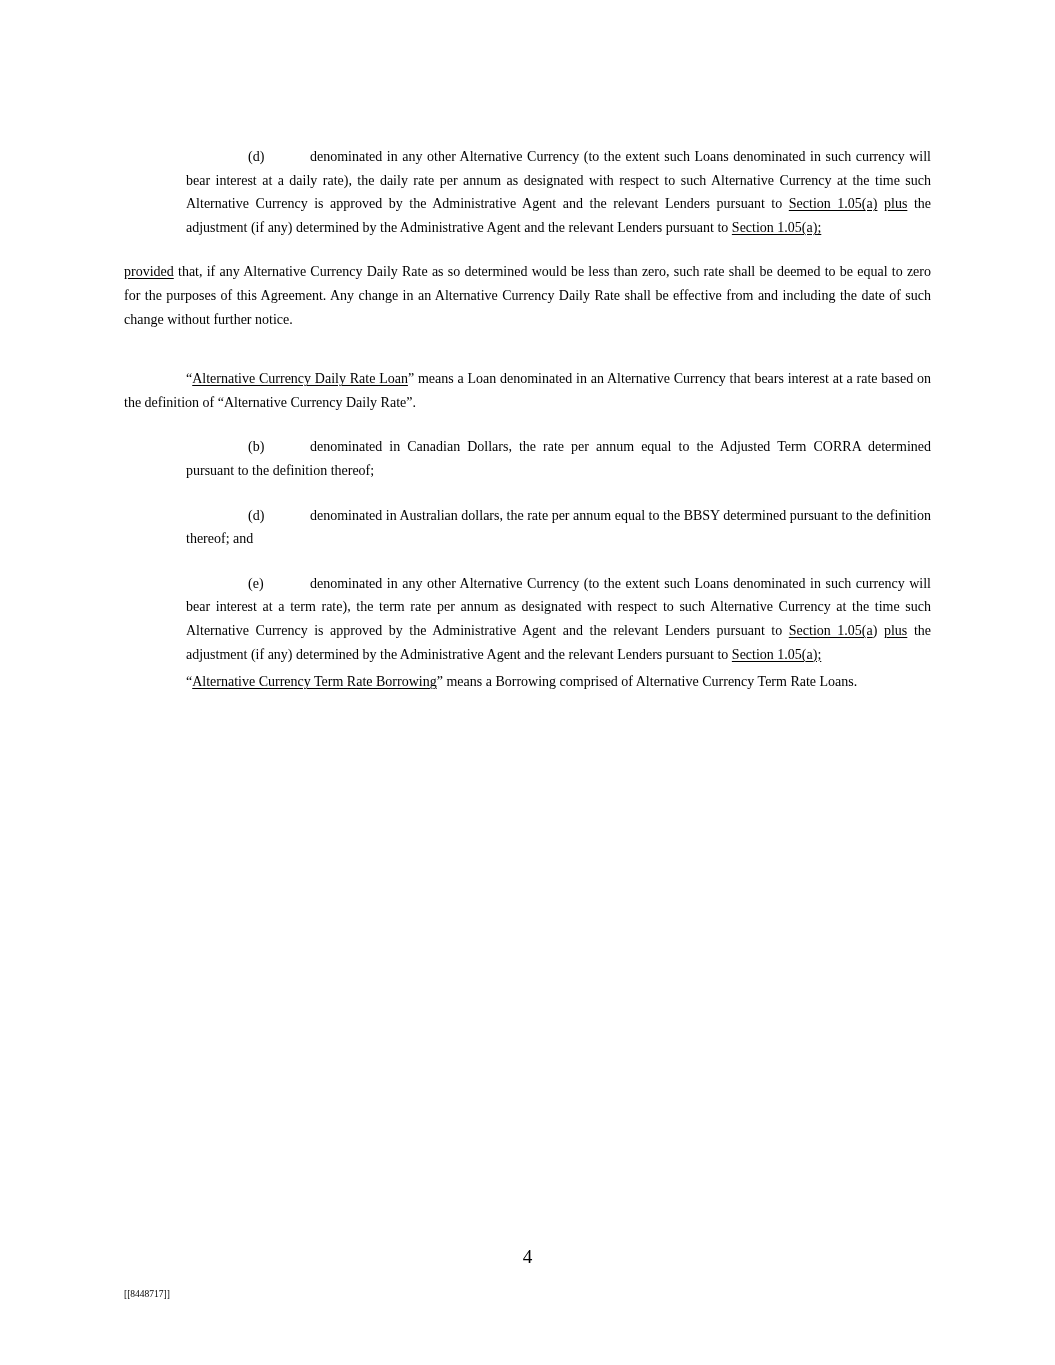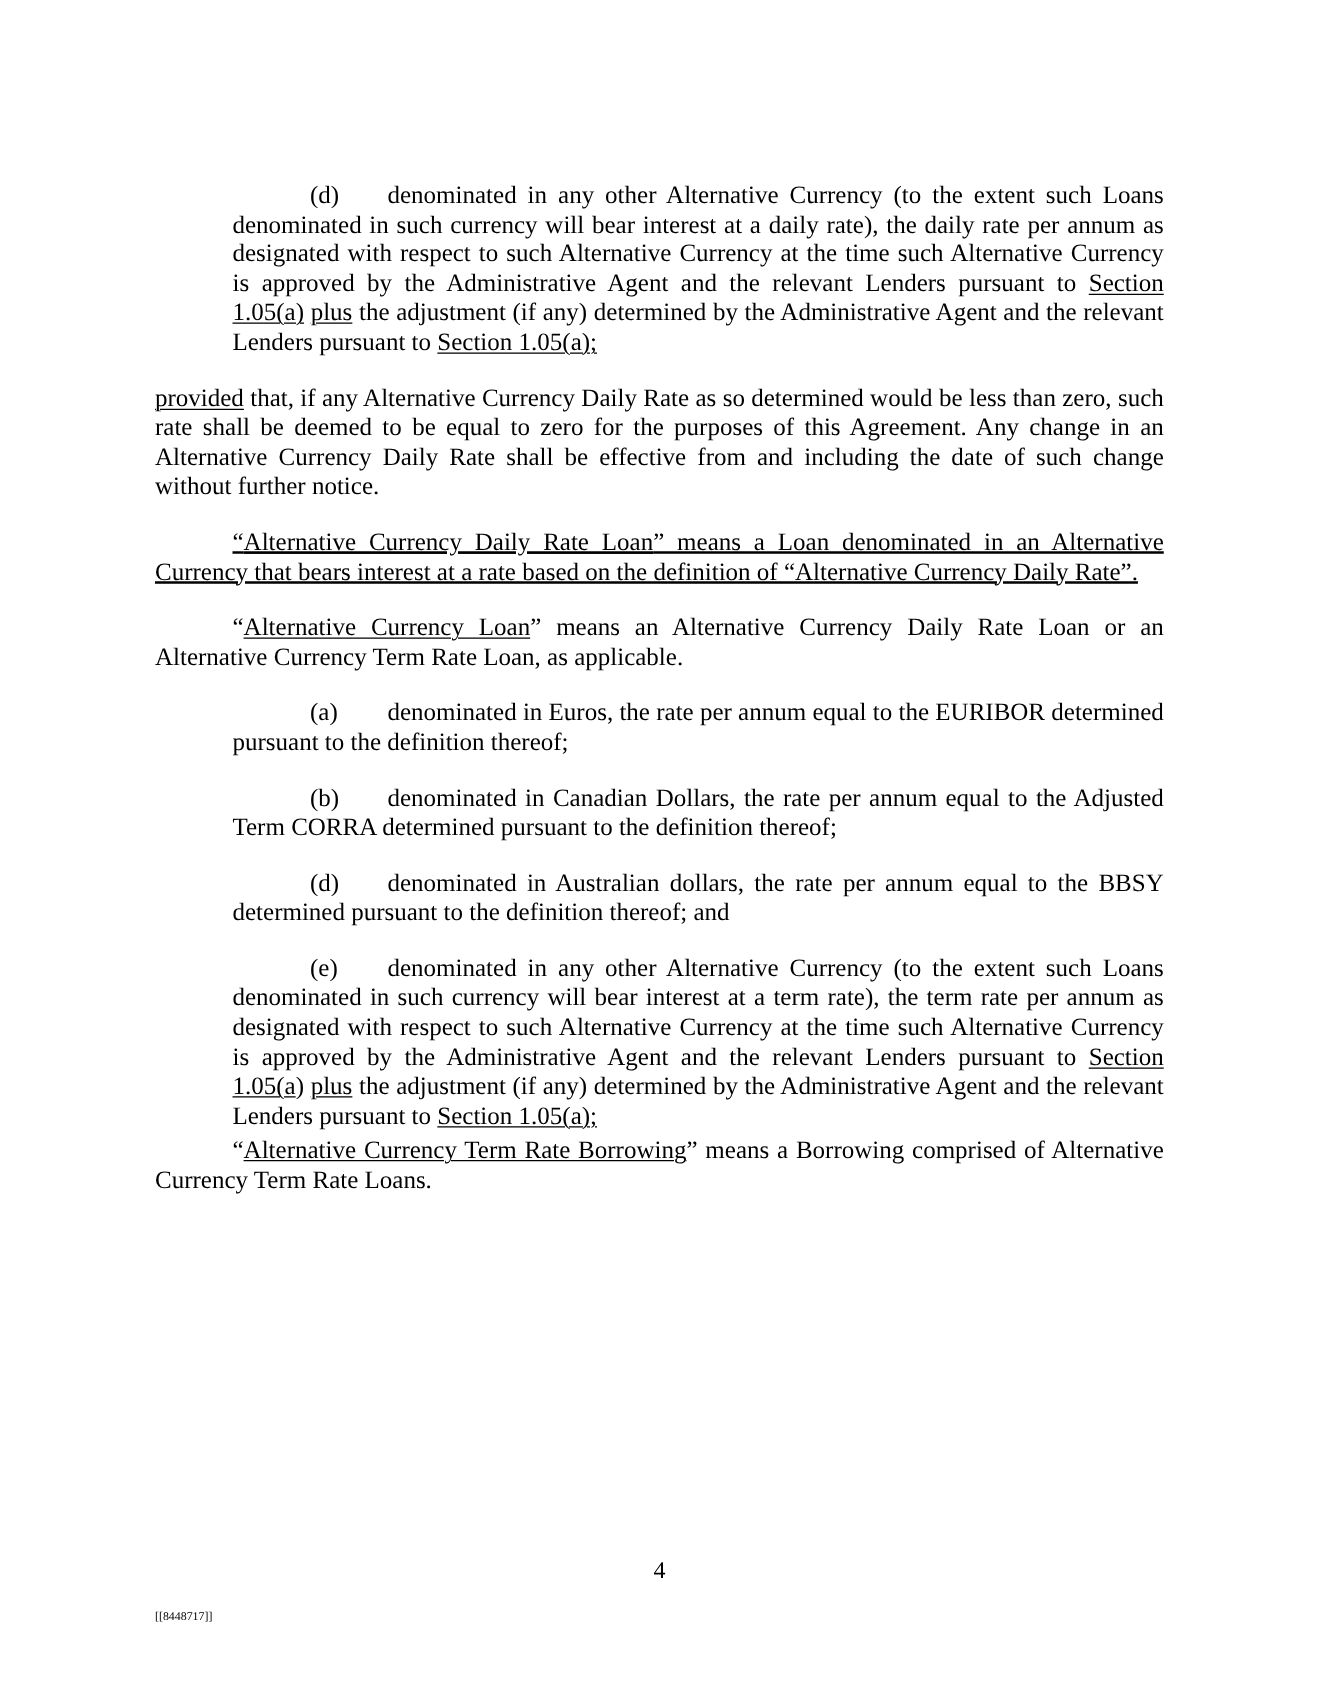--- a/index.html
+++ b/index.html
@@ -2,21 +2,21 @@
 <html><head>
 <meta charset="utf-8">
 <style>
   html, body { margin: 0; padding: 0; background: #ffffff; }
   body {
     width: 1055px; height: 1365px; position: relative; overflow: hidden;
     font-family: "Liberation Serif", serif; color: #000000;
   }
   .page { position: absolute; left: 124px; top: 124px; width: 807px; }
   .p {
-    font-size: 20px; line-height: 23.6px; text-align: justify;
+    font-size: 14px; line-height: 23.6px; text-align: justify;
     margin: 0;
   }
   .p.sub { margin-left: 62px; text-indent: 62px; }
   .p.def { text-indent: 62px; }
   .p.plain { text-indent: 0; }
   .lbl { display: inline-block; width: 62px; text-indent: 0; }
   .u { text-decoration: underline; text-underline-offset: 2px; text-decoration-thickness: 1px; }
   .page-number {
     position: absolute; left: 0; width: 1055px; top: 1246px; text-align: center;
     font-size: 19.2px;
@@ -25,23 +25,21 @@
     position: absolute; left: 124px; top: 1289px; font-size: 9.5px;
   }
 </style>
 </head>
 <body>
 
 <div class="page">
   <div id="paras">
       <p class="p sub" style="margin-top: 21px;"><span class="lbl">(d)</span><span>denominated in any other Alternative Currency (to the extent such Loans denominated in such currency will bear interest at a daily rate), the daily rate per annum as designated with respect to such Alternative Currency at the time such Alternative Currency is approved by the Administrative Agent and the relevant Lenders pursuant to </span><span class="u">Section 1.05(a)</span><span> </span><span class="u">plus</span><span> the adjustment (if any) determined by the Administrative Agent and the relevant Lenders pursuant to </span><span class="u">Section 1.05(a);</span></p>
       <p class="p plain" style="margin-top: 21px;"><span class="u">provided</span><span> that, if any Alternative Currency Daily Rate as so determined would be less than zero, such rate shall be deemed to be equal to zero for the purposes of this Agreement.  Any change in an Alternative Currency Daily Rate shall be effective from and including the date of such change without further notice.</span></p>
-      <p class="p def" style="margin-top: 21px; text-decoration: underline;"><span>“</span><span class="u">Alternative Currency Daily Rate Loan</span><span>” means a Loan denominated in an Alternative Currency that bears interest at a rate based on the definition of “Alternative Currency Daily Rate”.</span></p>
-      <p class="p def" style="margin-top: 21px;"><span>“</span><span class="u">Alternative Currency Loan</span><span>” means an Alternative Currency Daily Rate Loan or an Alternative Currency Term Rate Loan, as applicable.</span></p>
-      <p class="p sub" style="margin-top: 21px;"><span class="lbl">(a)</span><span>denominated in Euros, the rate per annum equal to the EURIBOR determined pursuant to the definition thereof;</span></p>
+      <p class="p def" style="margin-top: 36px;"><span>“</span><span class="u">Alternative Currency Daily Rate Loan</span><span>” means a Loan denominated in an Alternative Currency that bears interest at a rate based on the definition of “Alternative Currency Daily Rate”.</span></p>
       <p class="p sub" style="margin-top: 21px;"><span class="lbl">(b)</span><span>denominated in Canadian Dollars, the rate per annum equal to the Adjusted Term CORRA determined pursuant to the definition thereof;</span></p>
       <p class="p sub" style="margin-top: 21px;"><span class="lbl">(d)</span><span>denominated in Australian dollars, the rate per annum equal to the BBSY determined pursuant to the definition thereof; and</span></p>
       <p class="p sub" style="margin-top: 21px;"><span class="lbl">(e)</span><span>denominated in any other Alternative Currency (to the extent such Loans denominated in such currency will bear interest at a term rate), the term rate per annum as designated with respect to such Alternative Currency at the time such Alternative Currency is approved by the Administrative Agent and the relevant Lenders pursuant to </span><span class="u">Section 1.05(a</span><span>) </span><span class="u">plus</span><span> the adjustment (if any) determined by the Administrative Agent and the relevant Lenders pursuant to </span><span class="u">Section 1.05(a);</span></p>
       <p class="p def" style="margin-top: 4px;"><span>“</span><span class="u">Alternative Currency Term Rate Borrowing</span><span>” means a Borrowing comprised of Alternative Currency Term Rate Loans.</span></p>
     </div>
 </div>
 
 <div class="page-number">4</div>
 <div class="doc-id">[[8448717]]</div>
 

